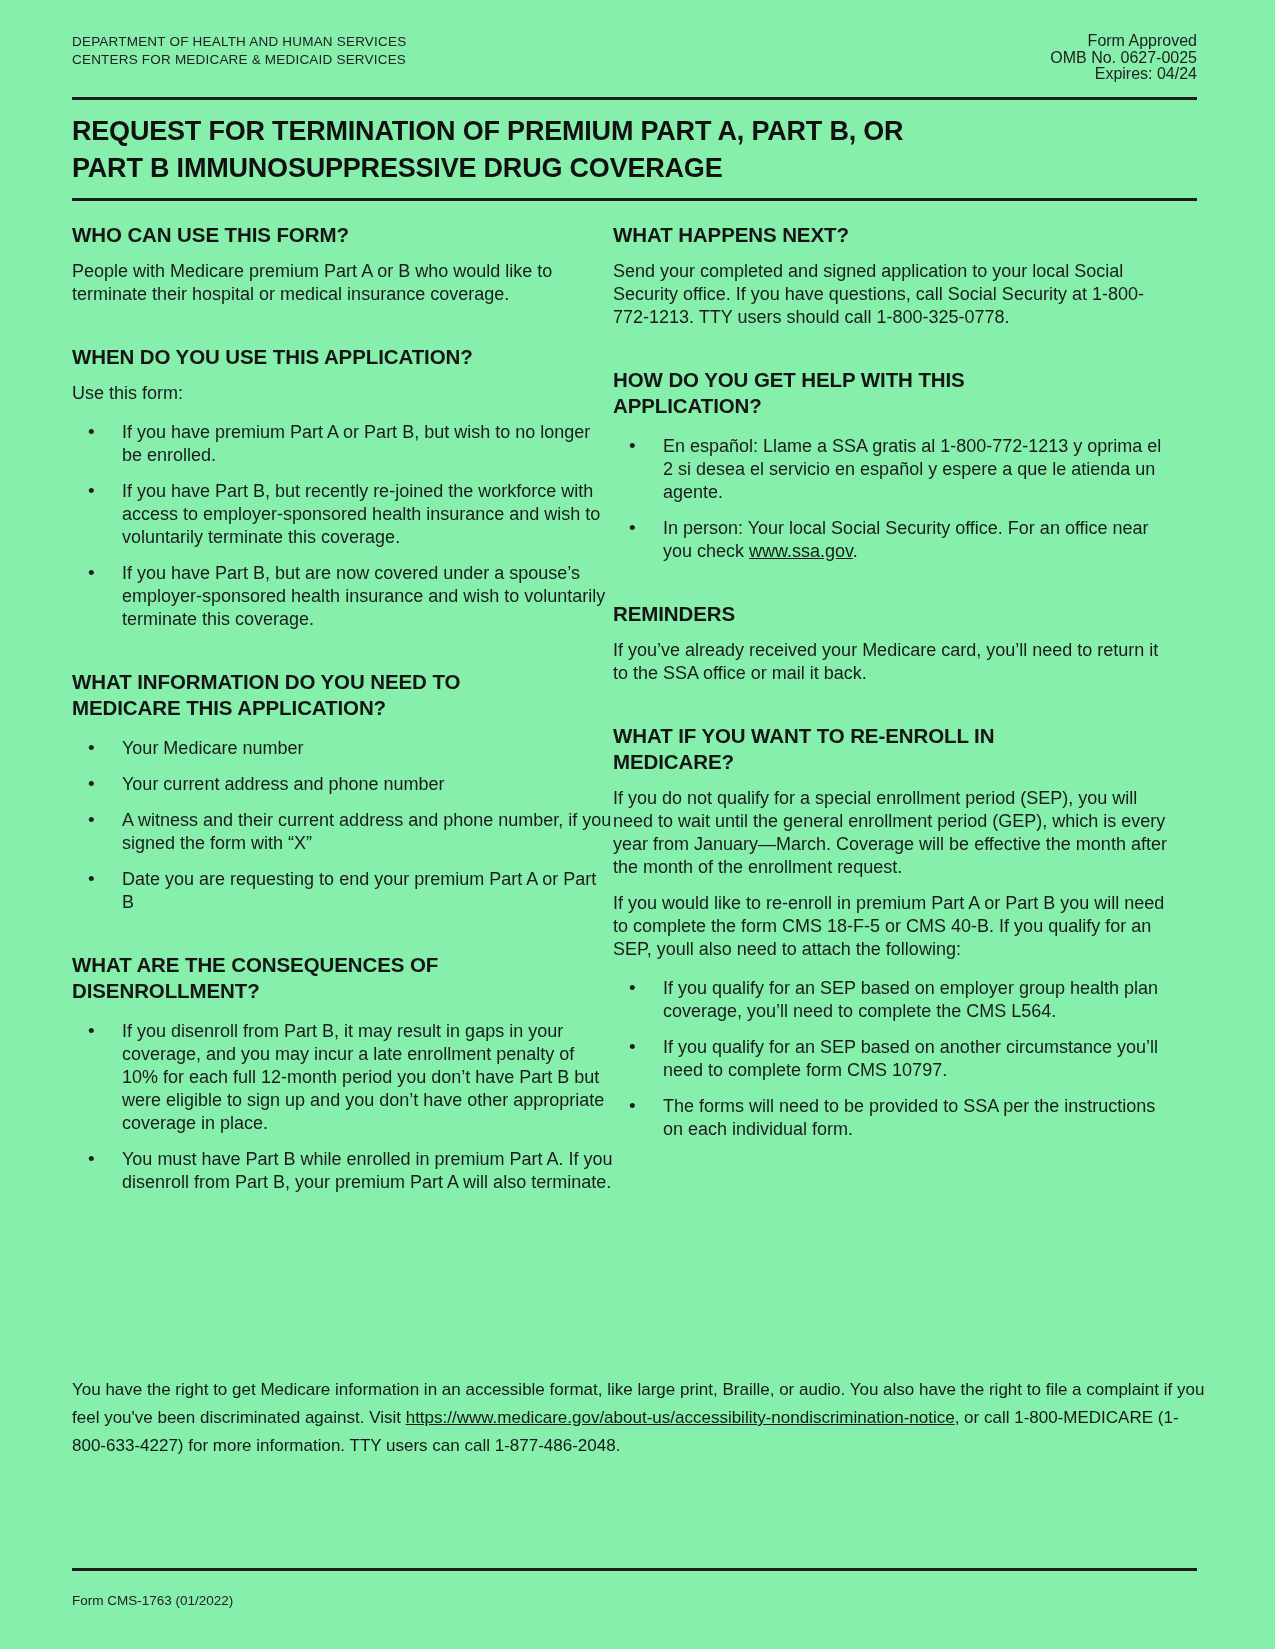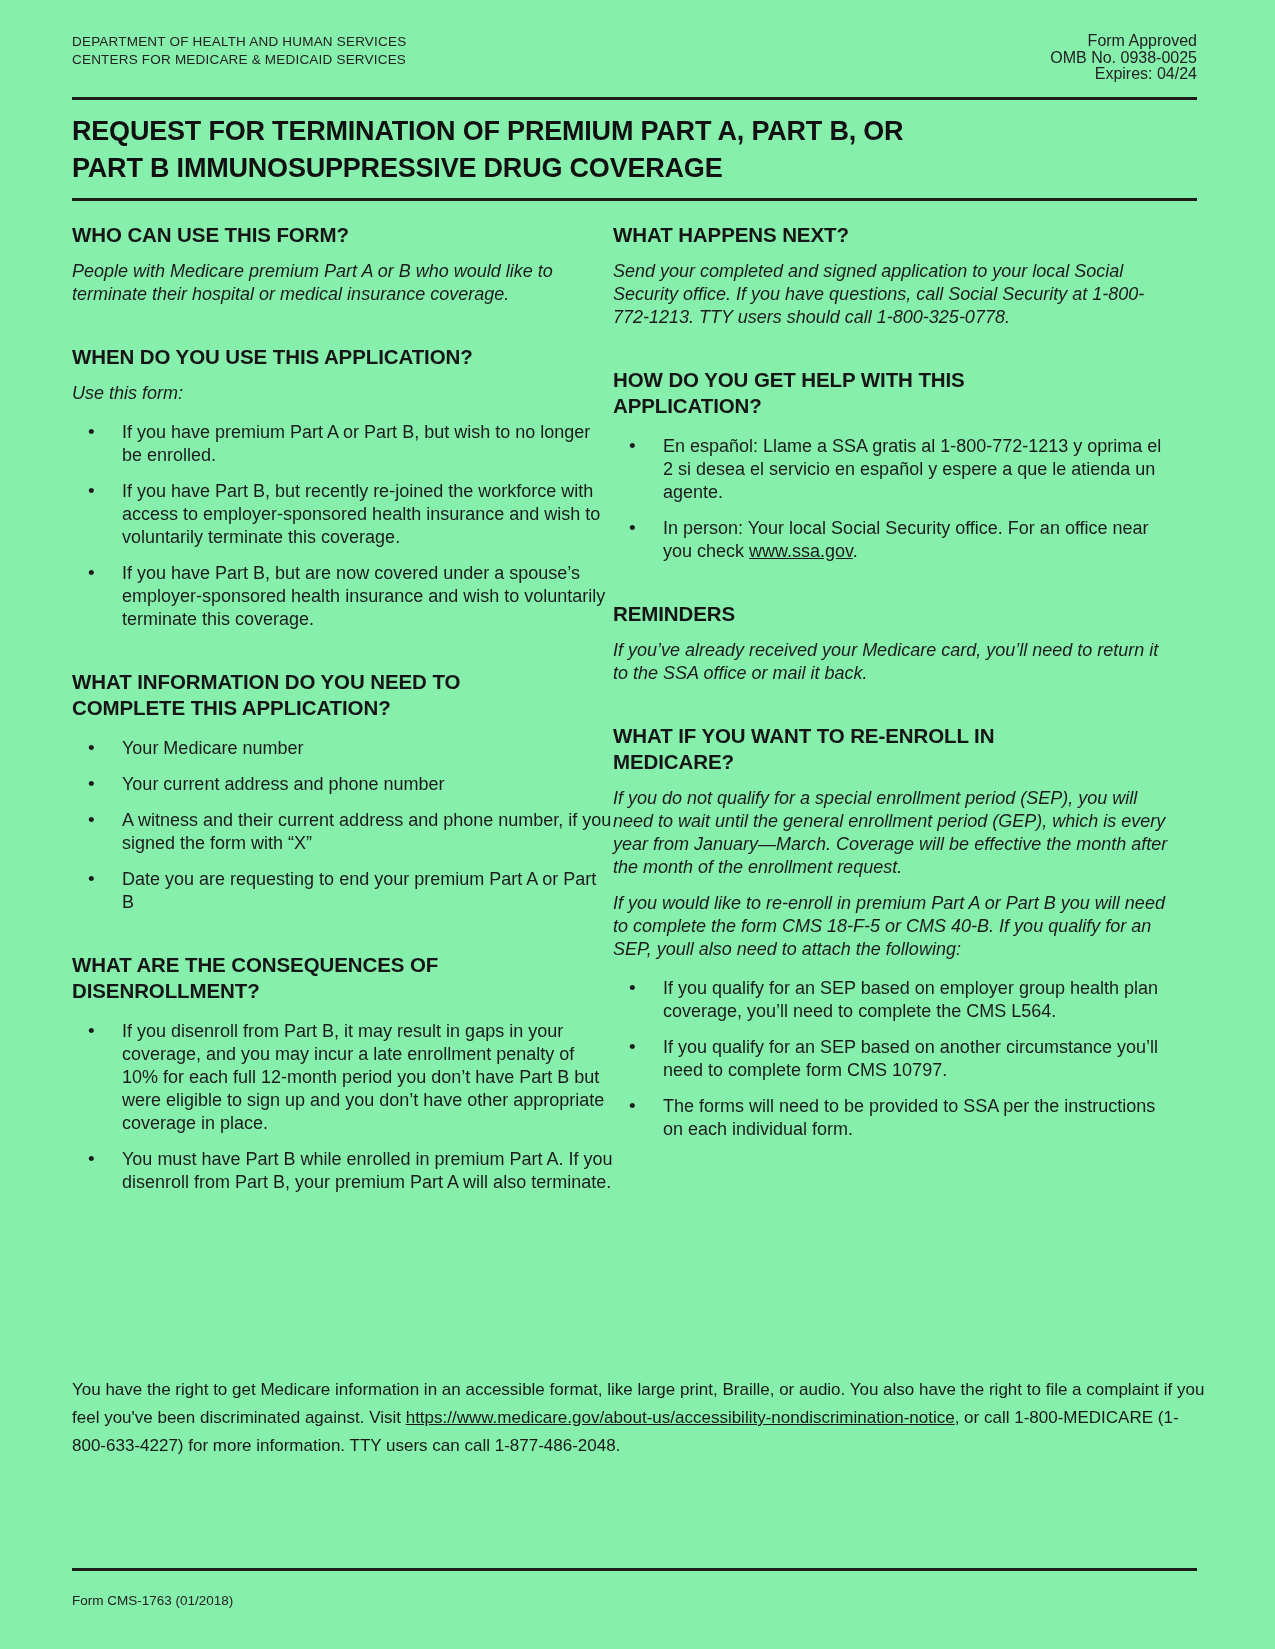--- a/index.html
+++ b/index.html
@@ -65,21 +65,20 @@
     color: #161616;
     margin-bottom: 12px;
     letter-spacing: -0.1px;
   }
   .sec h2 span { display: block; }
   .sec p {
     font-size: 18px;
     line-height: 23px;
     margin-bottom: 13px;
     color: #1c1c1c;
-    font-style: italic;
   }
   .sec ul { list-style: none; margin-top: 16px; }
   .sec li {
     position: relative;
     padding-left: 50px;
     font-size: 18px;
     line-height: 23px;
     margin-bottom: 13px;
     color: #1c1c1c;
   }
@@ -122,21 +121,21 @@
 
 <div class="page">
 
   <div class="header-row">
     <div class="agency-block">
       <div>DEPARTMENT OF HEALTH AND HUMAN SERVICES</div>
       <div>CENTERS FOR MEDICARE &amp; MEDICAID SERVICES</div>
     </div>
     <div class="approval-block">
       <div>Form Approved</div>
-      <div>OMB No. 0938-0025</div>
+      <div>OMB No. 0627-0025</div>
       <div>Expires: 04/24</div>
     </div>
   </div>
 
   <div class="rule rule-top"></div>
 
   <h1 class="form-title">
     <span>REQUEST FOR TERMINATION OF PREMIUM PART A, PART B, OR</span>
     <span>PART B IMMUNOSUPPRESSIVE DRUG COVERAGE</span>
   </h1>
@@ -164,21 +163,21 @@
         <ul>
           <li>If you have premium Part A or Part B, but wish to no longer be enrolled.</li>
           <li>If you have Part B, but recently re-joined the workforce with access to employer-sponsored health insurance and wish to voluntarily terminate this coverage.</li>
           <li>If you have Part B, but are now covered under a spouse’s employer-sponsored health insurance and wish to voluntarily terminate this coverage.</li>
         </ul>
       </div>
 
       <div class="sec">
         <h2>
           <span>WHAT INFORMATION DO YOU NEED TO</span>
-          <span>COMPLETE THIS APPLICATION?</span>
+          <span>MEDICARE THIS APPLICATION?</span>
         </h2>
         <ul>
           <li>Your Medicare number</li>
           <li>Your current address and phone number</li>
           <li>A witness and their current address and phone number, if you signed the form with “X”</li>
           <li>Date you are requesting to end your premium Part A or Part B</li>
         </ul>
       </div>
 
       <div class="sec">
@@ -237,15 +236,15 @@
         </ul>
       </div>
 
     </div>
   </div>
 
   <p class="footer-note"><span>You have the right to get Medicare information in an accessible format, like large print, Braille, or audio. You also have the right to file a complaint if you feel you've been discriminated against. Visit </span><span class="link">https://www.medicare.gov/about-us/accessibility-nondiscrimination-notice</span><span>, or call 1-800-MEDICARE (1-800-633-4227) for more information. TTY users can call 1-877-486-2048.</span></p>
 
   <div class="footer-rule"></div>
 
-  <div class="form-number">Form CMS-1763 (01/2018)</div>
+  <div class="form-number">Form CMS-1763 (01/2022)</div>
 
 </div>
 
 </body></html>

